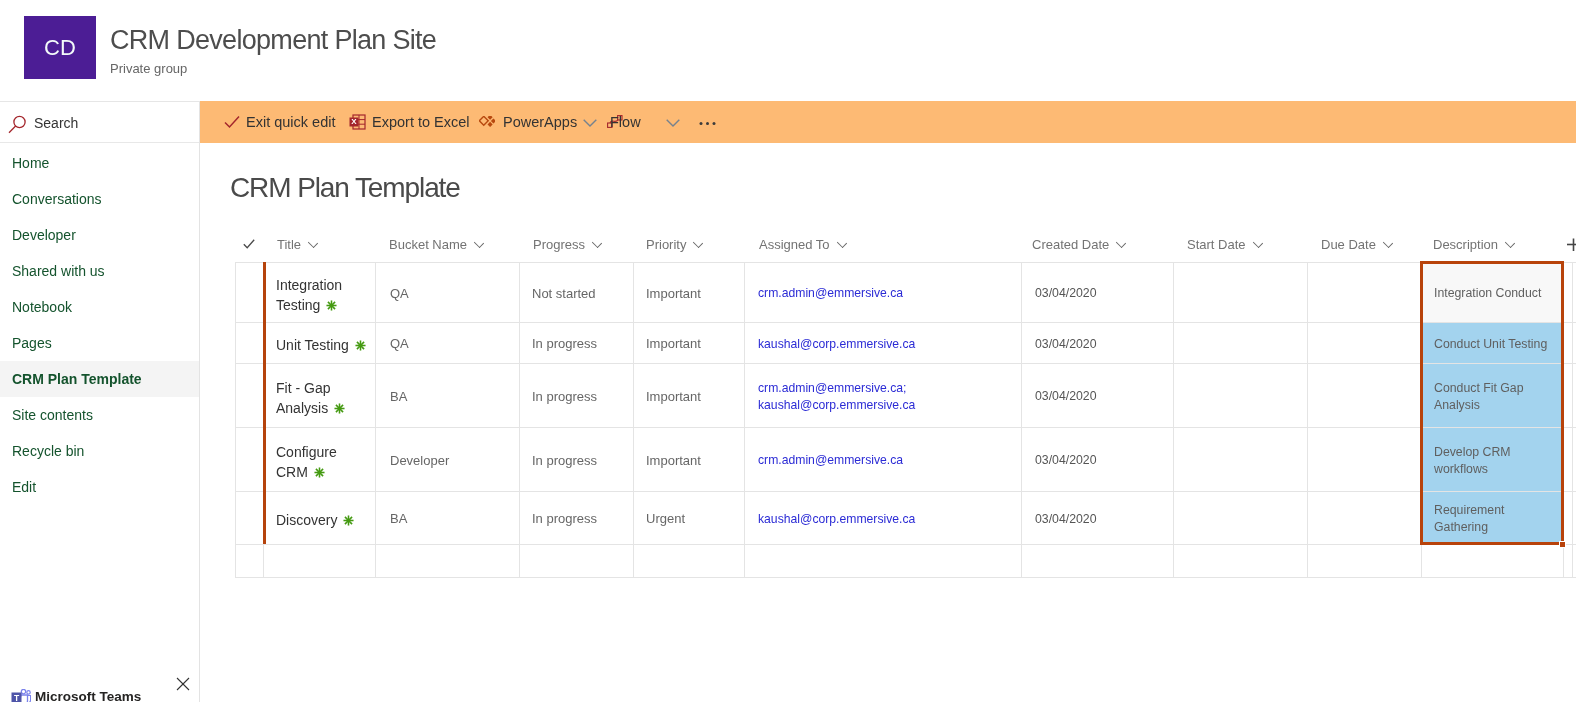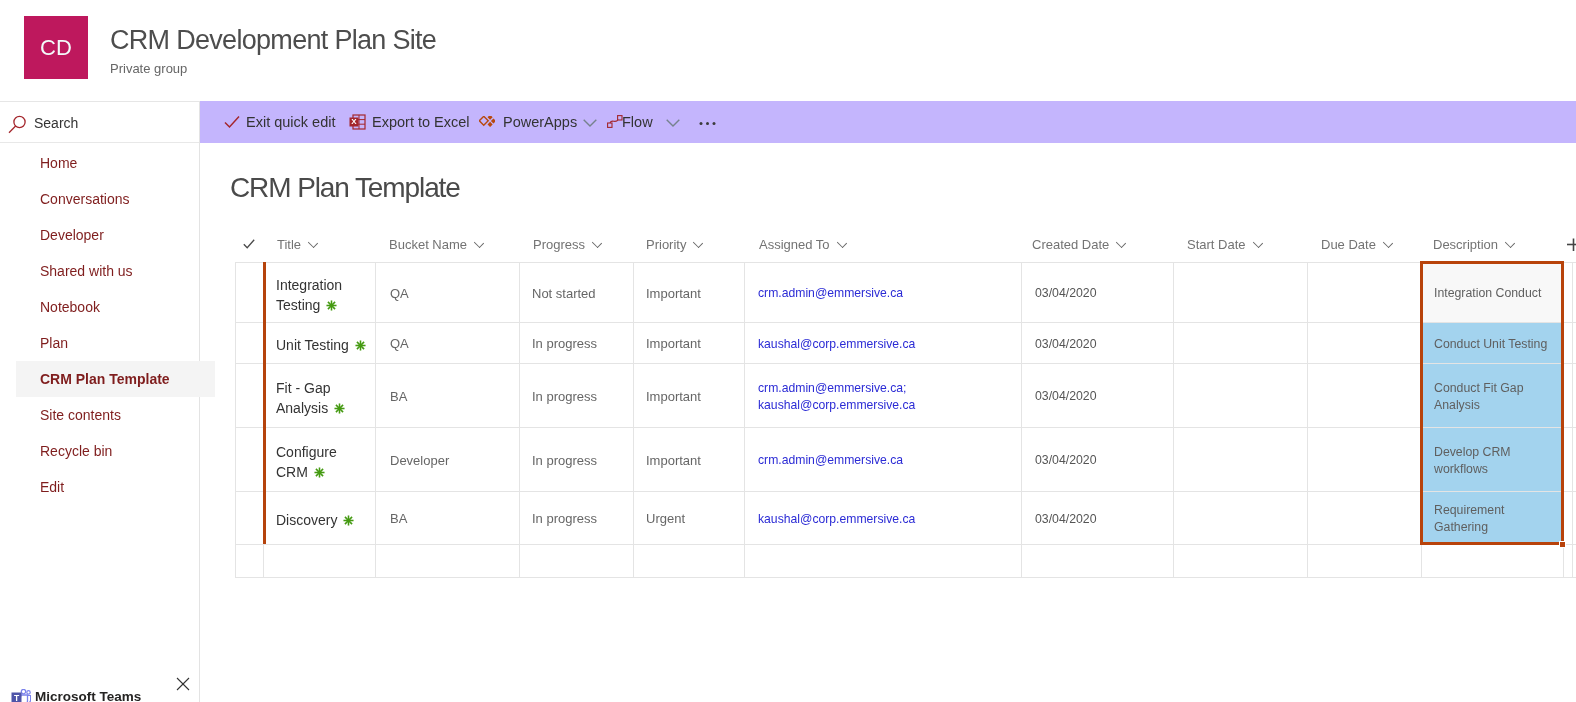--- a/index.html
+++ b/index.html
@@ -1,39 +1,39 @@
 <!DOCTYPE html>
 <html><head>
 <meta charset="utf-8">
 <style>
   * { margin:0; padding:0; box-sizing:border-box; }
   html,body { width:1576px; height:702px; overflow:hidden; background:#fff;
     font-family:"Liberation Sans", sans-serif; }
   .abs { position:absolute; }
 
   
-  #logo { left:24px; top:16px; width:64px; height:63px; background:#be185d;
+  #logo { left:24px; top:16px; width:72px; height:63px; background:#4c1d95;
     color:#f3fafa; font-size:22px; text-align:center; line-height:63px; }
   #sitetitle { left:110px; top:25px; font-size:27px; color:#4d4d4d; letter-spacing:-0.7px; }
   #sitesub { left:110px; top:61px; font-size:13px; color:#666; }
 
   
   #sidebar { left:0; top:101px; width:200px; height:674px; background:#fff;
     border-top:1px solid #e6e6e6; border-right:1px solid #e3e3e3; }
   #searchrow { position:absolute; left:0; top:0; width:199px; height:41px;
     border-bottom:1px solid #e8e8e8; }
   #searchrow span { position:absolute; left:34px; top:13px; font-size:14px; color:#333; }
   .nav { position:absolute; left:0; width:199px; height:36px; font-size:14px;
-    color:#7f1d1d; line-height:36px; padding-left:24px;margin-left:16px; }
+    color:#14532d; line-height:36px; padding-left:12px; }
   .nav.sel { background:#f4f4f4; font-weight:bold; }
   #teams { position:absolute; left:35px; top:587px; font-size:13.5px; font-weight:bold; color:#252423; }
   #closex { position:absolute; left:176px; top:575px; width:14px; height:14px; }
 
   
-  #toolbar { left:200px; top:101px; width:1376px; height:42px; background:#c4b5fd; }
+  #toolbar { left:200px; top:101px; width:1376px; height:42px; background:#fdba74; }
   .tbtxt { position:absolute; top:13px; font-size:14.5px; color:#333; }
 
   
   #heading { left:230px; top:172px; font-size:28px; color:#4a4a4a; letter-spacing:-1.1px; }
 
   
   .ghl { position:absolute; top:237px; font-size:13px; color:#737373; }
   .chev { display:inline-block; width:8px; height:8px; border-right:1.3px solid #666;
     border-bottom:1.3px solid #666; transform:rotate(45deg) scale(1,0.8);
     margin-left:8px; margin-bottom:2px; }
@@ -79,21 +79,21 @@
       <circle cx="11.5" cy="9" r="5.6" fill="none" stroke="#a4262c" stroke-width="1.3"></circle>
       <line x1="7.6" y1="13" x2="1" y2="19.7" stroke="#a4262c" stroke-width="1.3"></line>
     </svg>
     <span>Search</span>
   </div>
   <div class="nav" style="top:43px">Home</div>
   <div class="nav" style="top:79px">Conversations</div>
   <div class="nav" style="top:115px">Developer</div>
   <div class="nav" style="top:187px">Notebook</div>
   <div class="nav" style="top:151px">Shared with us</div>
-  <div class="nav" style="top:223px">Plan</div>
+  <div class="nav" style="top:223px">Pages</div>
   <div class="nav sel" style="top:259px">CRM Plan Template</div>
   <div class="nav" style="top:295px">Site contents</div>
   <div class="nav" style="top:331px">Recycle bin</div>
   <div class="nav" style="top:367px">Edit</div>
   <svg id="teamsicon" style="position:absolute;left:11px;top:587px" width="20" height="15" viewBox="0 0 20 15">
     <circle cx="12.5" cy="2.6" r="2.2" fill="none" stroke="#7b83eb" stroke-width="1.3"></circle>
     <circle cx="17.5" cy="3.4" r="1.7" fill="none" stroke="#7b83eb" stroke-width="1.2"></circle>
     <path d="M10 6 h6.5 v6 a4 4 0 0 1 -8 0 z" fill="none" stroke="#7b83eb" stroke-width="1.3"></path>
     <path d="M16.6 6.5 h3 v4.5 a2.6 2.6 0 0 1 -3.4 2.5" fill="none" stroke="#7b83eb" stroke-width="1.2"></path>
     <rect x="0.5" y="3.5" width="10" height="10" fill="#4e54a8"></rect>
@@ -128,21 +128,21 @@
   </svg>
   <div class="tbtxt" style="left:303px">PowerApps</div>
   <svg style="position:absolute;left:383px;top:18px" class="tbchev" width="14" height="8" viewBox="0 0 14 8">
       <polyline points="0.7,0.7 7,7 13.3,0.7" fill="none" stroke="#76828e" stroke-width="1.4"></polyline>
     </svg>
   <svg style="position:absolute;left:407px;top:14px" width="16" height="13" viewBox="0 0 16 13">
     <rect x="0.6" y="8" width="4.4" height="4.4" fill="none" stroke="#a4262c" stroke-width="1.1"></rect>
     <rect x="10.6" y="0.6" width="4.4" height="4.4" fill="none" stroke="#a4262c" stroke-width="1.1"></rect>
     <path d="M3 8 C 4.5 3.5, 9 9, 11 4.5" fill="none" stroke="#a4262c" stroke-width="1.1"></path>
   </svg>
-  <div class="tbtxt" style="left:422px">Flow</div>
+  <div class="tbtxt" style="left:410px">Flow</div>
   <svg style="position:absolute;left:466px;top:18px" class="tbchev" width="14" height="8" viewBox="0 0 14 8">
       <polyline points="0.7,0.7 7,7 13.3,0.7" fill="none" stroke="#76828e" stroke-width="1.4"></polyline>
     </svg>
   <svg style="position:absolute;left:499px;top:20px" width="18" height="5" viewBox="0 0 18 5">
       <circle cx="2" cy="2.5" r="1.5" fill="#3b3b3b"></circle>
       <circle cx="8.5" cy="2.5" r="1.5" fill="#3b3b3b"></circle>
       <circle cx="15" cy="2.5" r="1.5" fill="#3b3b3b"></circle>
     </svg>
 </div>
 

